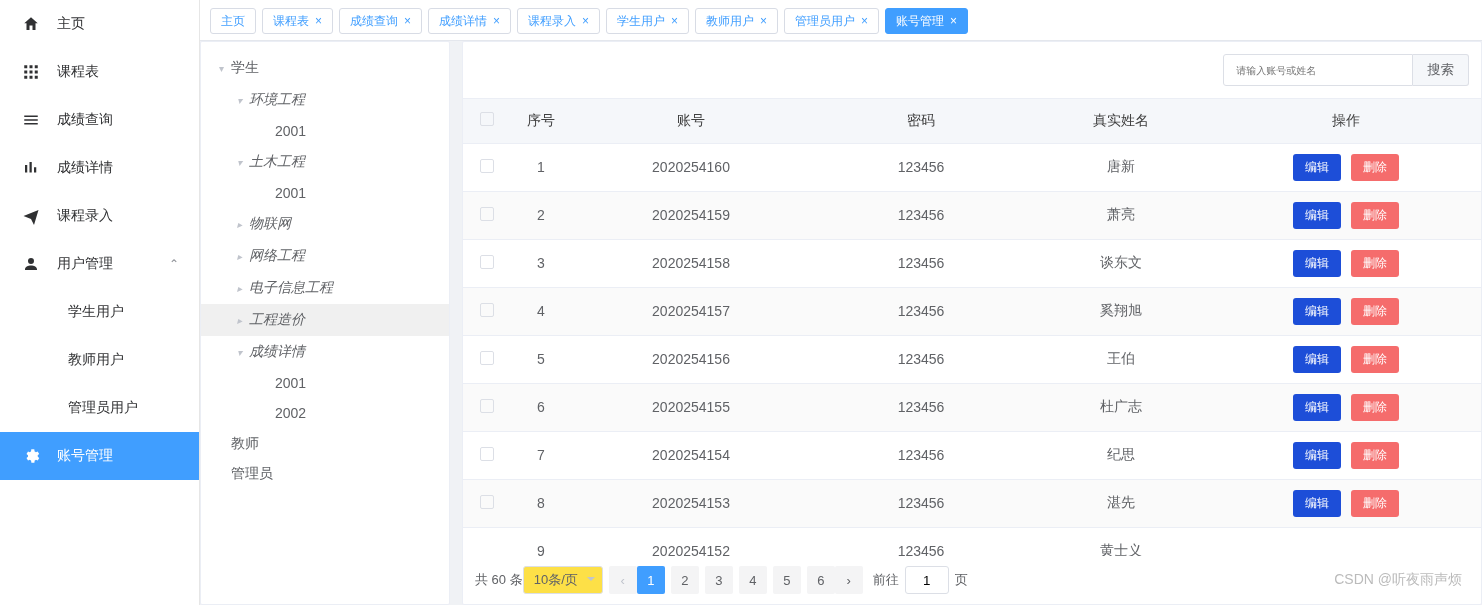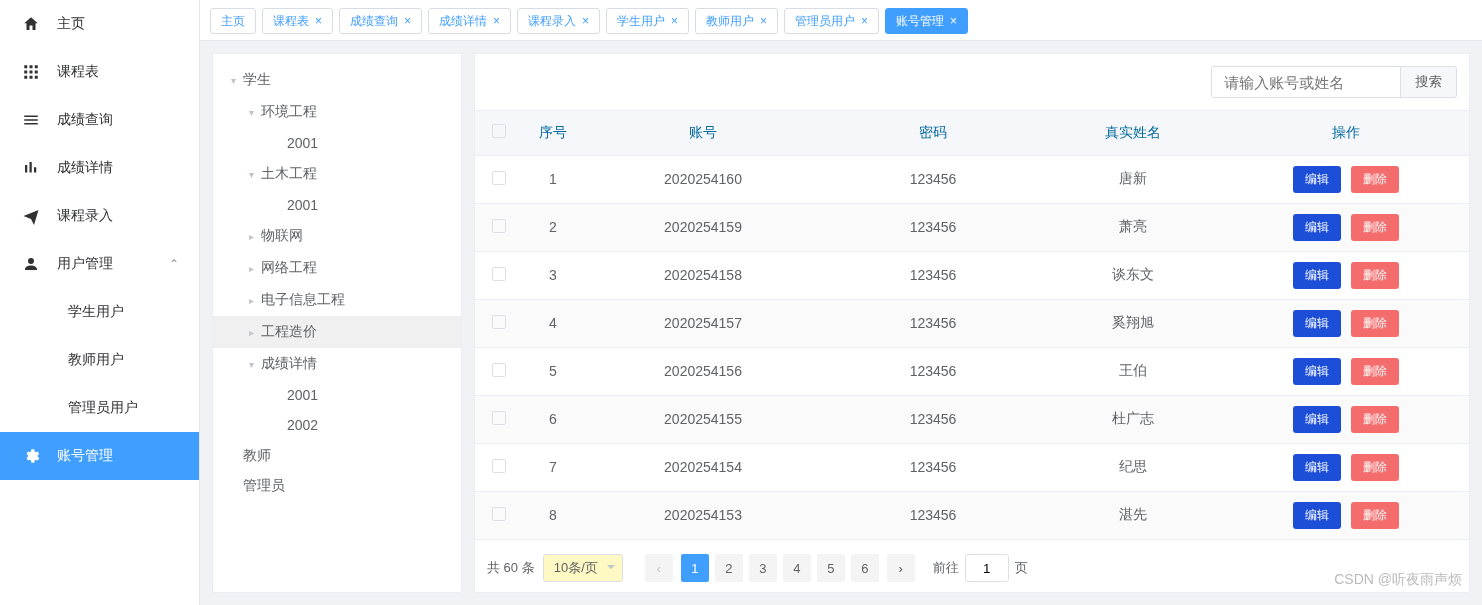--- a/index.html
+++ b/index.html
@@ -10,45 +10,45 @@
     .sidebar-item.has-icon { padding-left: 20px; }
     .sidebar-item.sub-item { padding-left: 68px; }
     .sidebar-item.active { background: #409EFF; color: #fff; }
     .sidebar-item .icon { width: 22px; height: 22px; margin-right: 15px; display:flex; align-items:center; justify-content:center; }
     .sidebar-item .expand { margin-left: auto; font-size: 12px; color: #909399; }
     .main { flex: 1; display: flex; flex-direction: column; background: #f0f2f5; }
     .tabs { display: flex; padding: 8px 10px 0; background: #fff; gap: 6px; border-bottom: 1px solid #e4e7ed; }
     .tab { display: flex; align-items: center; height: 26px; padding: 0 10px; border: 1px solid #d8dce5; border-radius: 3px; font-size: 12px; color: #409EFF; background: #fff; cursor: pointer; margin-bottom: 6px; }
     .tab.active { background: #409EFF; color: #fff; border-color: #409EFF; }
     .tab .close { margin-left: 6px; font-size: 12px; }
-    .content { flex: 1; display: flex; gap: 12px; padding: 12px; overflow: hidden; }
+    .content { flex: 1; display: flex; gap: 12px; overflow: hidden; }
     .tree-panel { width: 250px; background: #fff; border: 1px solid #ebeef5; border-radius: 2px; padding: 10px 0; overflow-y: auto; }
     .tree-node { padding: 4px 0 4px 18px; cursor: pointer; line-height: 22px; }
     .tree-node.selected { background: #f0f0f0; }
     .tree-node .caret { display: inline-block; width: 12px; color: #c0c4cc; font-size: 10px; }
     .tree-lvl1 { padding-left: 18px; }
-    .tree-lvl2 { padding-left: 36px; }
+    .tree-lvl2 { padding-left: 36px; font-style: italic; }
     .tree-lvl3 { padding-left: 62px; }
     .table-panel { flex: 1; background: #fff; border: 1px solid #ebeef5; border-radius: 2px; display: flex; flex-direction: column; overflow: hidden; }
     .search-bar { display: flex; justify-content: flex-end; padding: 12px; gap: 0; }
-    .search-input { width: 190px; height: 32px; border: 1px solid #dcdfe6; border-radius: 3px 0 0 3px; padding: 0 12px; font-size: 15px; outline: none; }
+    .search-input { width: 190px; height: 32px; border: 1px solid #dcdfe6; border-radius: 3px 0 0 3px; padding: 0 12px; font-size: 10px; outline: none; }
     .search-btn { height: 32px; padding: 0 14px; border: 1px solid #dcdfe6; border-left: none; border-radius: 0 3px 3px 0; background: #f5f7fa; cursor: pointer; color: #606266; }
     .table-wrapper { flex: 1; overflow-y: auto; border-top: 1px solid #ebeef5; }
     table { width: 100%; border-collapse: collapse; }
     th, td { text-align: center; border-bottom: 1px solid #ebeef5; }
-    th { height: 44px; background: #f5f7fa; color: #0369a1; font-weight: 500; }
+    th { height: 44px; background: #f5f7fa; color: #404040; font-weight: 500; }
     td { height: 48px; color: #606266; }
     tbody tr:nth-child(even) { background: #fafafa; }
     .checkbox { width: 14px; height: 14px; border: 1px solid #dcdfe6; border-radius: 2px; display: inline-block; }
     .btn { display: inline-block; padding: 5px 12px; border: none; border-radius: 3px; font-size: 12px; color: #fff; cursor: pointer; margin: 0 3px; }
     .btn-primary { background: #1d4ed8; }
     .btn-danger { background: #F56C6C; }
-    .pagination { display: flex; align-items: center; padding: 10px 12px; gap: 8px; font-size: 13px; color: #606266; }
+    .pagination { display: flex; align-items: center; padding: 10px 12px; font-size: 13px; color: #606266; }
     .page-select { position: relative; }
-    .page-select-btn { display: flex; align-items: center; height: 28px; padding: 0 24px 0 10px; border: 1px solid #dcdfe6; border-radius: 3px; background: #fef9c3; cursor: pointer; }
+    .page-select-btn { display: flex; align-items: center; height: 28px; padding: 0 24px 0 10px; border: 1px solid #dcdfe6; border-radius: 3px; background: #fde047; cursor: pointer; }
     .page-select-btn::after { content: ''; position: absolute; right: 8px; top: 11px; border: 4px solid transparent; border-top-color: #c0c4cc; }
     .page-btn { min-width: 28px; height: 28px; display: flex; align-items: center; justify-content: center; background: #f4f4f5; border-radius: 2px; cursor: pointer; color: #606266; font-size: 13px; }
     .page-btn.active { background: #409EFF; color: #fff; }
     .page-btn.disabled { color: #c0c4cc; cursor: not-allowed; }
     .page-jump { display: flex; align-items: center; gap: 6px; margin-left: 10px; }
     .page-jump input { width: 44px; height: 28px; border: 1px solid #dcdfe6; border-radius: 3px; text-align: center; }
     .watermark { position: absolute; bottom: 16px; right: 20px; color: #bbb; font-size: 14px; }
     .col-check { width: 48px; }
     .col-seq { width: 60px; }
     .col-acct { width: 240px; }

